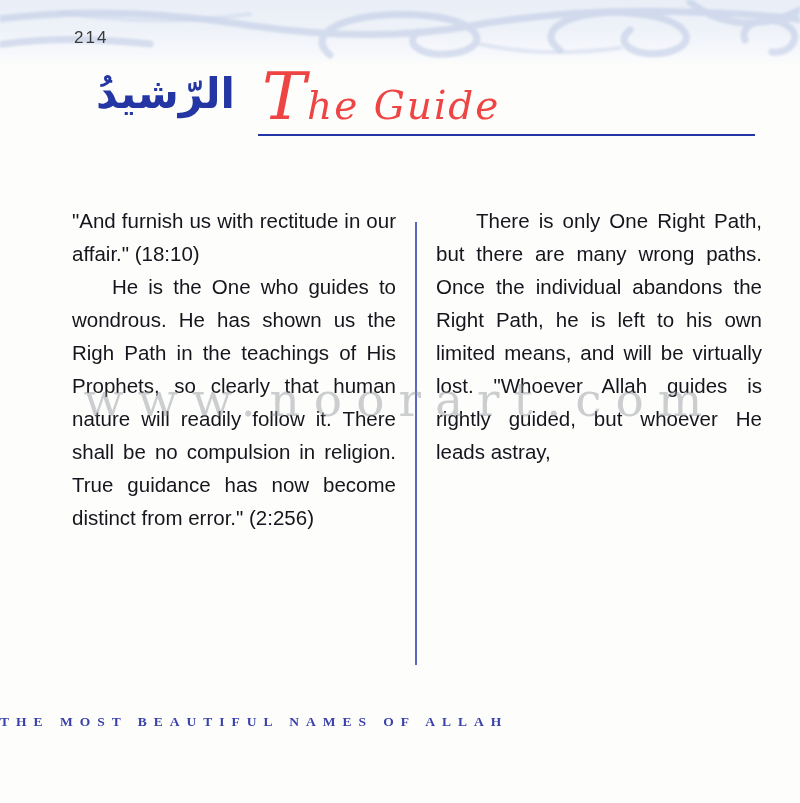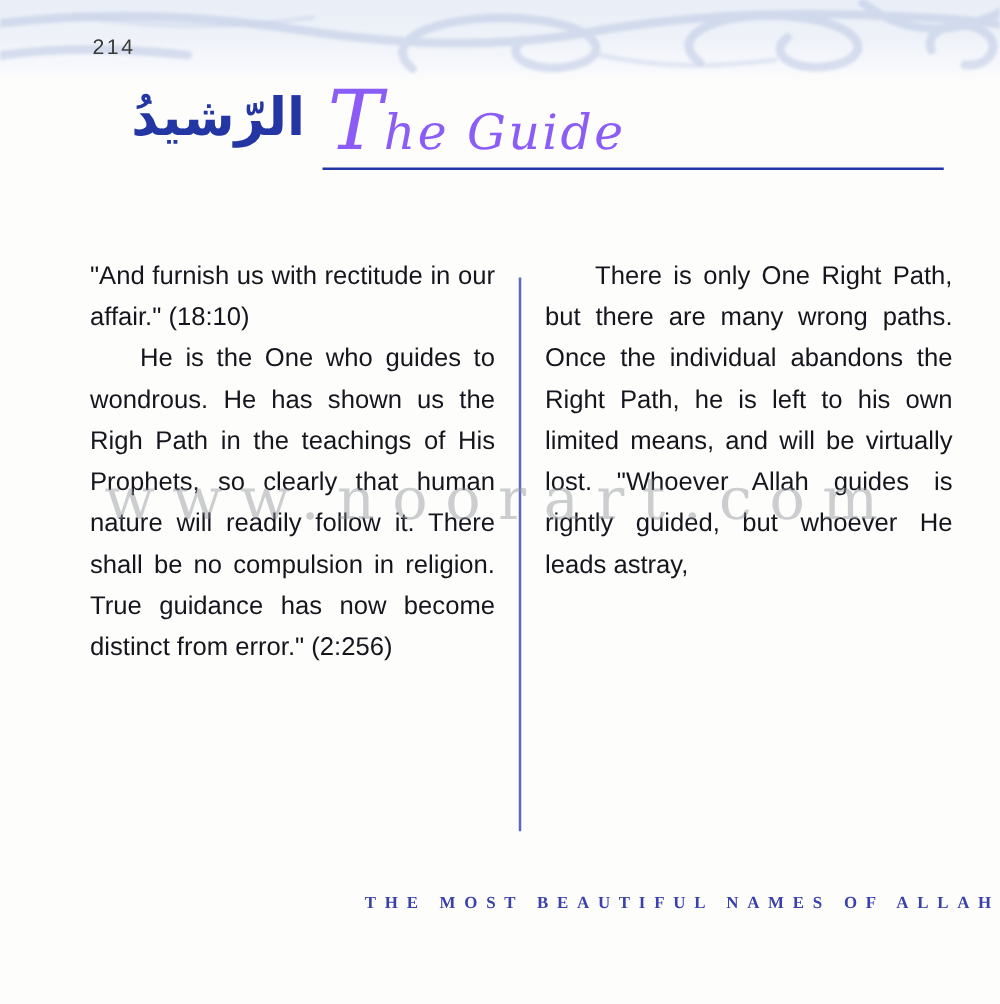--- a/index.html
+++ b/index.html
@@ -20,37 +20,37 @@
   .top-band svg{display:block;filter:blur(1.1px);}
 
   .page-number{
     position:absolute;left:74px;top:28px;
     font-size:17px;color:#3a3a3a;letter-spacing:2px;
   }
 
   
   .arabic-name{
     position:absolute;left:96px;top:62px;width:148px;
-    text-align:right;
+    text-align:left;
     font-family:"DejaVu Sans", sans-serif;
     font-size:42px;font-weight:bold;line-height:1.5;
     color:#2336a3;
   }
   .translit{
     position:absolute;left:88px;top:136px;width:164px;
     text-align:center;
     font-family:"Liberation Serif", serif;
     font-weight:bold;font-size:13px;letter-spacing:3px;
     color:#2b2b33;
   }
 
   
   .title-block{
     position:absolute;left:262px;top:64px;
-    color:#8b5cf6;
+    color:#ef4444;
     font-family:"DejaVu Serif", serif;
     font-style:italic;
     white-space:nowrap;
   }
   .title-cap{font-size:66px;line-height:1;letter-spacing:1px;}
   .title-rest{font-size:39px;letter-spacing:2px;}
   .title-underline{
     position:absolute;left:258px;top:134px;width:497px;height:2px;
     background:#2336a3;
   }
@@ -77,21 +77,21 @@
     text-align:center;white-space:nowrap;
     font-family:"DejaVu Serif", serif;
     font-size:47px;letter-spacing:14px;
     color:#8f949c;opacity:0.45;
     pointer-events:none;
   }
 
   
   .footer{
     position:absolute;left:0;top:714px;width:800px;
-    text-align:right;
+    text-align:left;
     font-family:"Liberation Serif", serif;
     font-weight:bold;font-size:13.5px;letter-spacing:7px;
     color:#3a41ab;
   }
 </style>
 </head>
 <body>
 
 <div class="page">
 

